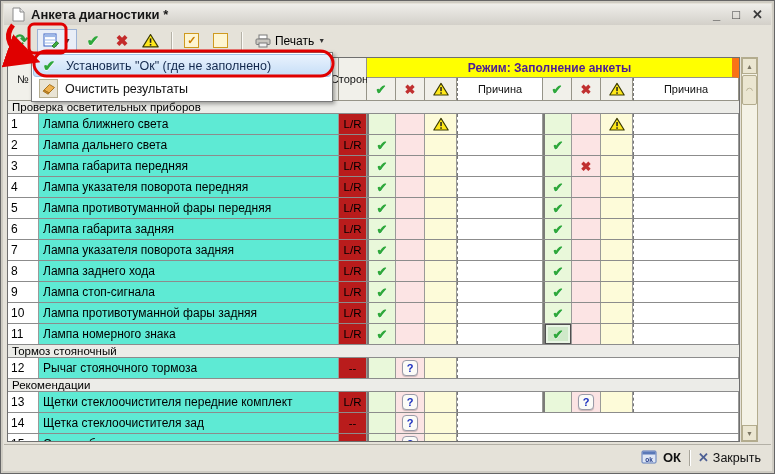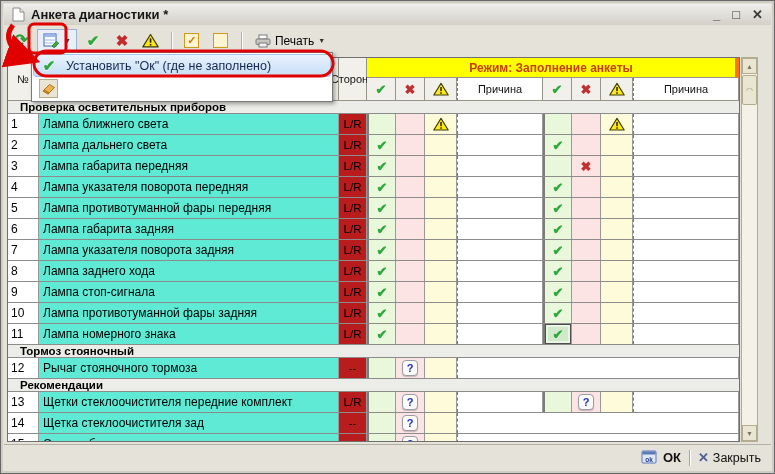--- a/index.html
+++ b/index.html
@@ -22,31 +22,31 @@
   .ic-check-tb{color:#2fa83c;font-size:15px;font-weight:bold;text-shadow:0 1px 0 rgba(255,255,255,.7);}
   .ic-x-tb{color:#c32b2b;font-size:15px;font-weight:bold;}
   .cb{width:15px;height:15px;border:1px solid #cf9a1f;background:#fdf5d2;display:flex;align-items:center;justify-content:center;font-size:11px;font-weight:bold;color:#cb7f00;}
   .tb-label{font-size:12px;color:#000000;}
   
   .table-wrap{position:absolute;left:6px;top:56px;width:733px;height:385px;background:#dbd9d2;border:1px solid #6f6f6f;overflow:hidden;z-index:1;}
   .hdr1{display:flex;height:20px;}
   .hdr2{display:flex;height:23px;}
   .hcell{background:#f1f0ea;border-right:1px solid #969488;border-bottom:1px solid #969488;display:flex;align-items:center;justify-content:center;font-size:11px;color:#111;}
   .hspan{height:43px;}
-  .mode-hdr{background:#ffff00;color:#c2410c;font-weight:bold;font-size:12px;flex:1;display:flex;align-items:center;justify-content:center;border-right:4px solid #f97316;border-bottom:1px solid #969488;}
+  .mode-hdr{background:#ffff00;color:#4c1d95;font-weight:bold;font-size:12px;flex:1;display:flex;align-items:center;justify-content:center;border-right:7px solid #f97316;border-bottom:1px solid #969488;}
   .side-hdr{flex-direction:row;line-height:11px;}
   .c-num{width:31px;}
   .c-name{width:300px;}
   .c-side{width:28px;}
   .c-st{width:29px;}
   .c-wn{width:32px;}
   .c-r1{width:86px;}
   .c-r2{flex:1;}
   .t-body{background:#dbd9d2;}
-  .sec-row{height:13px;background:#ececе8;background:#ecece8;border-bottom:1px solid #8c8c8c;font-size:11.5px;font-weight:bold;color:#000;padding-left:12px;display:flex;align-items:center;}
+  .sec-row{height:13px;background:#ececе8;background:#ecece8;border-bottom:1px solid #8c8c8c;font-size:11.5px;font-weight:normal;color:#000;padding-left:4px;display:flex;align-items:center;}
   .t-row{display:flex;height:21px;border-bottom:1px solid #8c8c8c;background:#fff;}
   .cell{border-right:1px solid #9a9a98;display:flex;align-items:center;justify-content:center;font-size:12px;color:#000;overflow:hidden;white-space:nowrap;}
   .cell.c-num{justify-content:flex-start;padding-left:3px;background:#fff;}
   .cell.c-name{justify-content:flex-start;padding-left:4px;background:#5eead4;}
   .cell.c-side{background:#b91c1c;font-size:11.5px;}
   .bg-ok{background:#e9f8da;}
   .bg-fail{background:#fce4e4;}
   .bg-warn{background:#fdfbd9;}
   .c-r1,.c-r2{background:#fff;border-left:1px dashed #777;}
   .gs{border-left:2px solid #7b7b78;}
@@ -446,20 +446,21 @@
     </div>
     <div class="menu-item">
       <span class="mi-ic">
           <span class="mi-ic-box">
         <svg width="15" height="13">
               <path d="M3 8 L8.5 2.5 L13.5 5.5 L8 11 Z" fill="#f0b24f" stroke="#a5741f"></path>
               <path d="M3 8 L8 11 L7.2 12.2 L2.2 9.2 Z" fill="#d28b2a" stroke="#a5741f"></path>
             </svg>
       </span>
         </span>
+      <span>Очистить результаты</span>
     </div>
   </div>
 
   <div class="footer">
     <div class="f-btn">
       <svg width="18" height="15" viewBox="0 0 18 15">
           <rect x="1" y="1" width="14" height="12" rx="1" fill="#dfe7f5" stroke="#5a79b8"></rect>
           <rect x="1.5" y="1.5" width="13" height="3" fill="#5a79b8"></rect>
           <text x="8" y="11.5" font-size="6.5" fill="#27408b" text-anchor="middle" font-weight="bold">ok</text>
         </svg>

